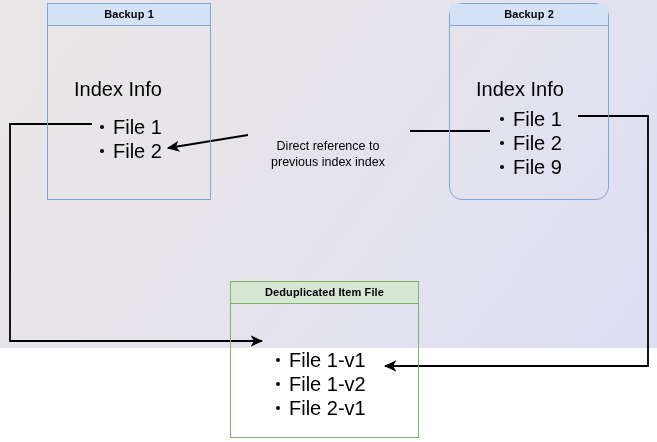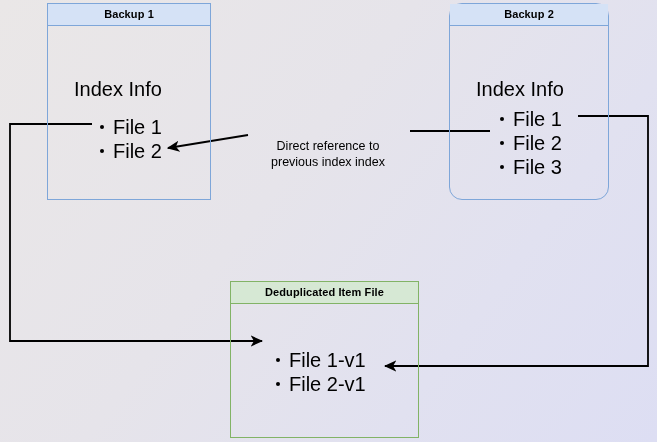--- a/index.html
+++ b/index.html
@@ -10,21 +10,21 @@
   body {
     width: 657px;
     height: 442px;
     overflow: hidden;
     font-family: "Liberation Sans", sans-serif;
     color: #000000;
   }
   #canvas {
     position: relative;
     width: 657px;
-    height: 442px;
+    height: 348px;
     background: linear-gradient(127deg, #eae7e7 0%, #e6e4ea 42%, #e1e1f0 72%, #dddef3 100%);
   }
   .edge-layer {
     position: absolute;
     left: 0;
     top: 0;
     width: 657px;
     height: 442px;
     pointer-events: none;
   }
@@ -127,30 +127,31 @@
     </div>
   </div>
 
   <div class="box" style="left:449px; top:3px; width:160px; height:197px;border-radius:13px;">
     <div class="box-header">Backup 2</div>
     <div class="box-body">
       <div class="index-label" style="left:26px; top:52px;">Index Info</div>
       <ul class="file-list" style="left:50px; top:81px;">
         <li>File 1</li>
         <li>File 2</li>
-        <li>File 3</li>
+        <li>File 9</li>
       </ul>
     </div>
   </div>
 
   <div class="box box-green" style="left:230px; top:281px; width:189px; height:157px;">
     <div class="box-header">Deduplicated Item File</div>
     <div class="box-body">
       <ul class="file-list" style="left:45px; top:26px;margin-top:18px;">
         <li>File 1-v1</li>
+        <li>File 1-v2</li>
         <li>File 2-v1</li>
       </ul>
     </div>
   </div>
 
   <div class="edge-label" style="left:252px; top:138px; width:152px;">
     <div>Direct reference to</div>
     <div>previous index index</div>
   </div>
 

